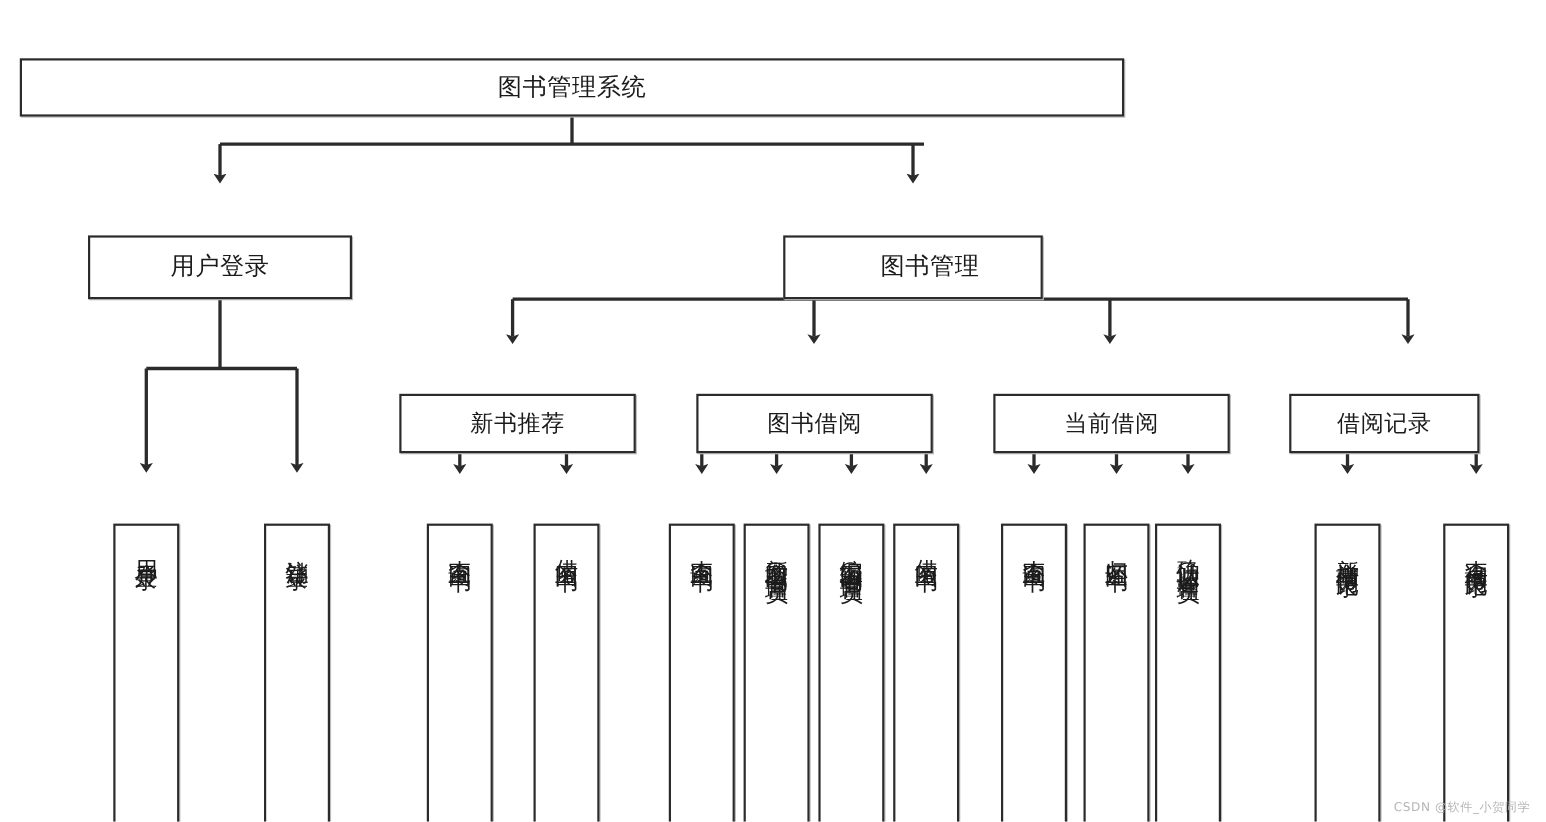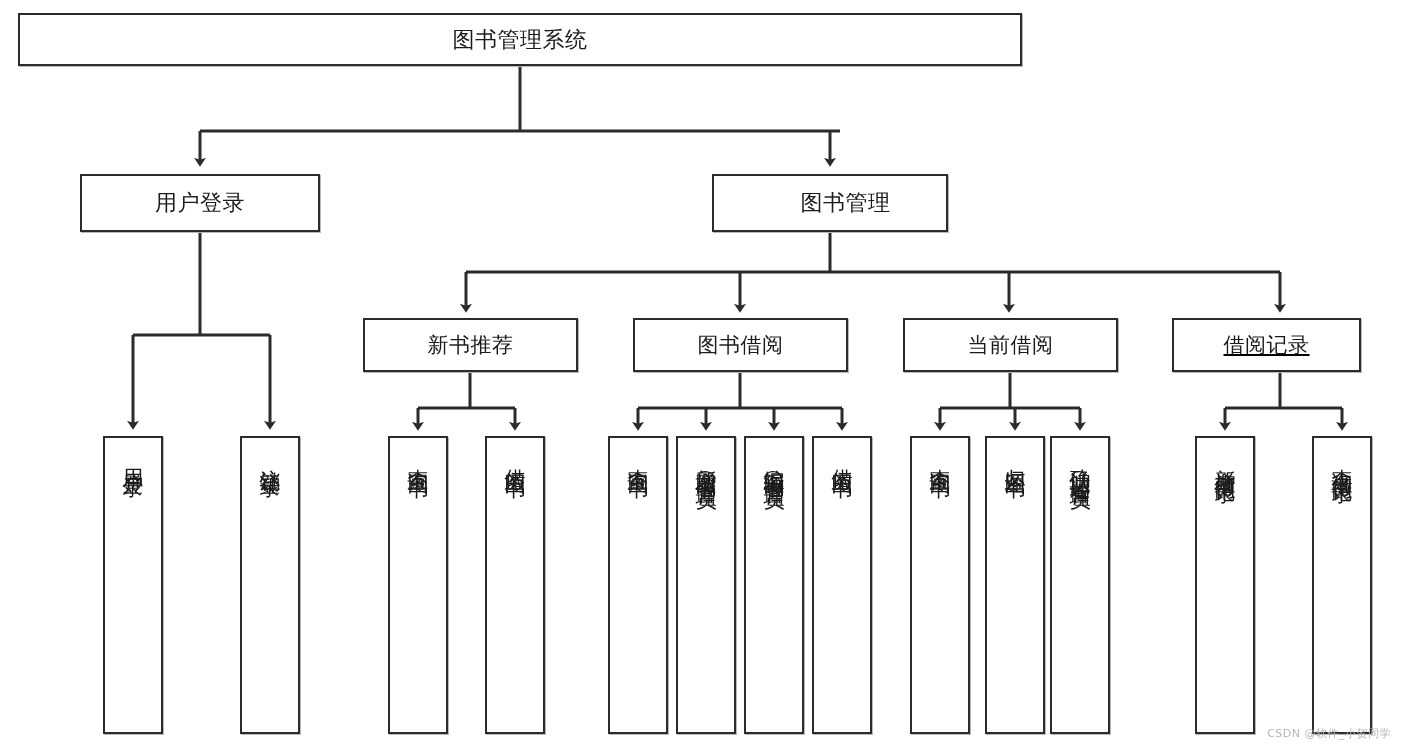--- a/index.html
+++ b/index.html
@@ -29,20 +29,21 @@
   }
   .node {
     position: absolute;
     box-sizing: border-box;
     background: #ffffff;
     border: 2px solid #2b2b2b;
     display: flex;
     align-items: center;
     justify-content: center;
     box-shadow: 1px 1px 0 #b9b9b9;
+    margin-top: 40px;
   }
   .node-label {
     color: #1b1b1b;
     font-size: 21px;
     line-height: 1.15;
     letter-spacing: 0.5px;
     white-space: nowrap;
   }
   .node.leaf {
     align-items: flex-start;
@@ -154,21 +155,21 @@
 
   <div class="node level3" style="left:363px; top:318px; width:215px; height:54px;">
     <span class="node-label">新书推荐</span>
   </div>
   <div class="node level3" style="left:633px; top:318px; width:215px; height:54px;">
     <span class="node-label">图书借阅</span>
   </div>
   <div class="node level3" style="left:903px; top:318px; width:215px; height:54px;text-align:right;">
     <span class="node-label">当前借阅</span>
   </div>
-  <div class="node level3" style="left:1172px; top:318px; width:189px; height:54px;text-decoration:underline;">
+  <div class="node level3" style="left:1172px; top:318px; width:173px; height:54px;">
     <span class="node-label">借阅记录</span>
   </div>
 
   <div class="node leaf" style="left:103px; top:436px; width:60px; height:298px;">
     <span class="node-label">用户登录</span>
   </div>
   <div class="node leaf" style="left:240px; top:436px; width:60px; height:298px;">
     <span class="node-label">注销登录</span>
   </div>
 

